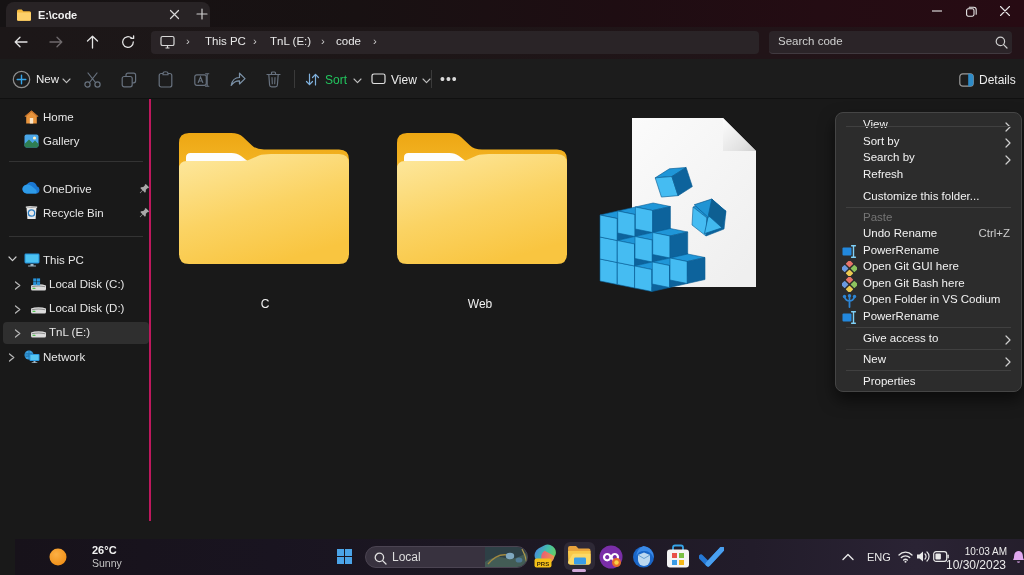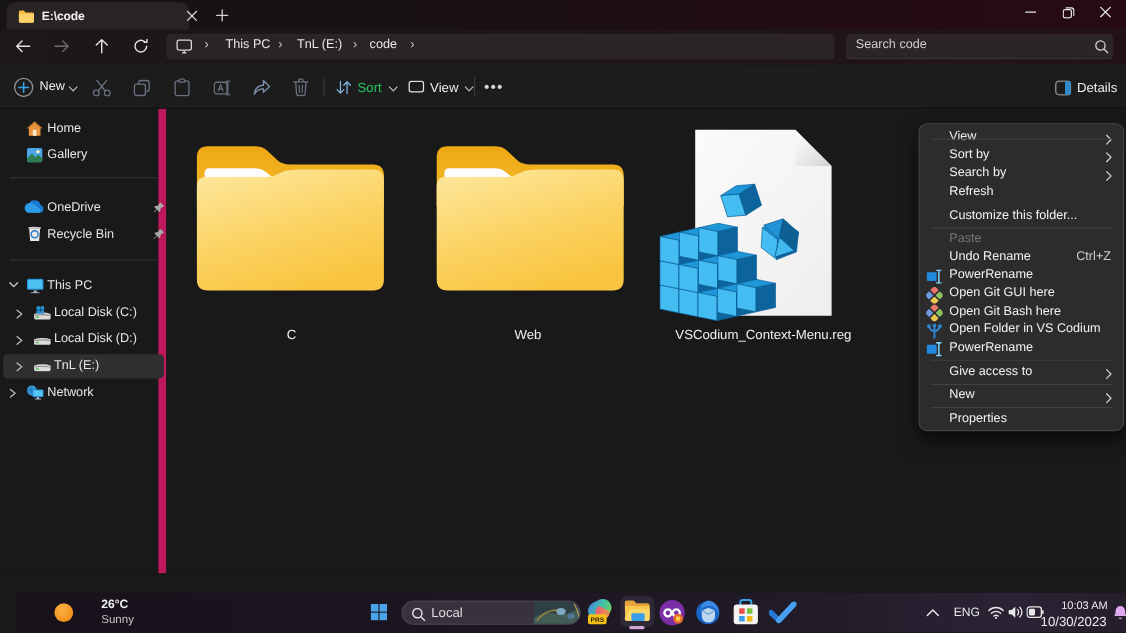--- a/index.html
+++ b/index.html
@@ -3,36 +3,36 @@
 <meta charset="utf-8">
 <style>
 * { margin:0; padding:0; box-sizing:border-box; }
 html,body { width:1024px; height:575px; overflow:hidden; background:#191919;
   font-family:"Liberation Sans", sans-serif; }
 .abs { position:absolute; }
 #stage { position:relative; width:1024px; height:575px; }
 
 #tabbar { left:0; top:0; width:1024px; height:27px;
   background:linear-gradient(90deg,#161314 0%,#181112 35%,#1e0d12 60%,#240c13 80%,#270b13 100%); }
-#tab { left:6px; top:2px; width:166px; height:25px; background:#282325;
+#tab { left:6px; top:2px; width:204px; height:25px; background:#282325;
   border-radius:8px 8px 0 0;padding-left:16px; }
 #tabtitle { left:32px; top:7px; font-size:11px; font-weight:bold; color:#f0f0f0; letter-spacing:-0.1px;}
 
 #addr { left:0; top:27px; width:1024px; height:32px;
   background:linear-gradient(90deg,#1c1718 0%,#1d1617 40%,#211418 75%,#231318 100%); }
 #crumb { left:151px; top:3.5px; width:608px; height:23px; background:#2a2427; border-radius:4px; }
 #searchbox { left:769px; top:3.5px; width:243px; height:23px; background:#2b2428; border-radius:4px; border-bottom:1px solid #413a40; }
 .ctext { position:absolute; top:4.5px; font-size:11.5px; color:#e8e8e8; }
 
 #toolbar { left:0; top:59px; width:1024px; height:40px; background:#1c1c1c;
   border-bottom:1px solid #101010; }
 .tsep { position:absolute; top:11px; width:1px; height:18px; background:#3a3a3a; }
 
 #main { left:0; top:99px; width:1024px; height:422px; background:#191919; }
-#sidebar { left:0; top:0; width:151px; height:422px; border-right:7px solid #be185d; }
+#sidebar { left:0; top:0; width:151px; height:422px; border-right:2px solid #be185d; }
 .slabel { position:absolute; top:5.5px; font-size:11.5px; color:#e6e6e6; }
 .ssep { position:absolute; left:9px; width:134px; height:1px; background:#333; }
 .pin { position:absolute; left:139px; top:5px; }
 #selrow { left:3px; top:223px; width:146px; height:22px; background:#2f2f2f; border-radius:4px; }
 .ilabel { position:absolute; font-size:12px; color:#f0f0f0; text-align:center; }
 
 #status { left:0; top:521px; width:1024px; height:18px; background:#191919; border-top:1px solid #2b2b2b; }
 #stext { left:10px; top:3px; font-size:11px; color:#d6d6d6; }
 
 #taskbar { left:15px; top:539px; width:1024px; height:36px;
@@ -387,21 +387,20 @@
 
 <g transform="translate(556,118) rotate(12) translate(-16,-1.6)">
             <polygon points="0.0,-7.5 16.0,-16.8 32.0,-7.5 16.0,1.8" fill="#2094d4" stroke="#0b5e95" stroke-width="0.7"></polygon>
             <polygon points="16.0,18.6 32.0,9.3 32.0,-7.5 16.0,1.8" fill="#41b9ee" stroke="#0b5e95" stroke-width="0.7"></polygon>
             <polygon points="32.0,9.3 16.0,0.0 16.0,-16.8 32.0,-7.5" fill="#0e5f92" stroke="#0b5e95" stroke-width="0.7"></polygon>
           </g>
 
 </svg>
 <div class="ilabel" style="left:63px;top:198px;width:100px">C</div>
 <div class="ilabel" style="left:278px;top:198px;width:100px">Web</div>
-<div class="ilabel" style="left:452px;top:198px;width:180px">VSCodium_Context-Menu.reg</div>
 
 </div>
 </div>
 
 
 <div id="taskbar" class="abs">
 
   <svg class="abs" style="left:34px;top:9px" width="18" height="18" viewBox="0 0 18 18">
     <defs>
           <radialGradient id="sun" cx="0.4" cy="0.35" r="0.8">

